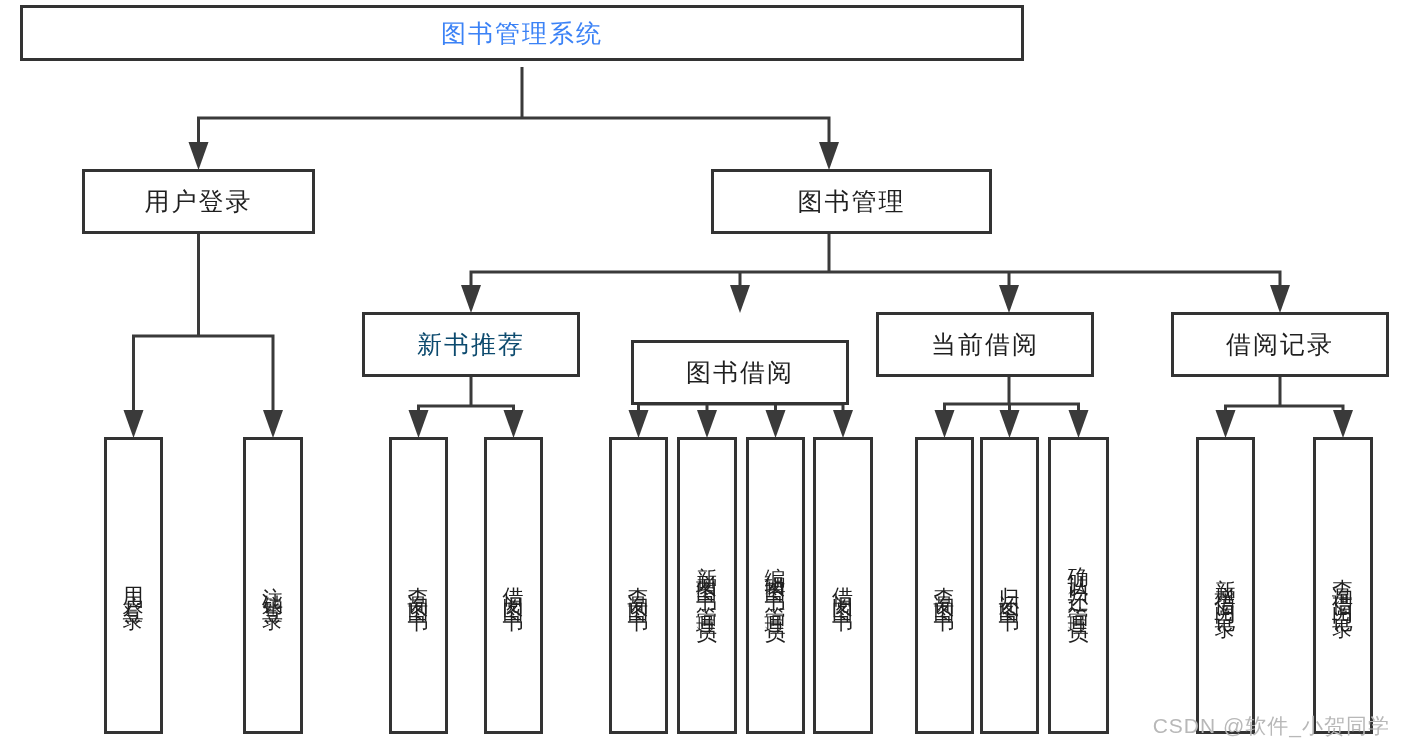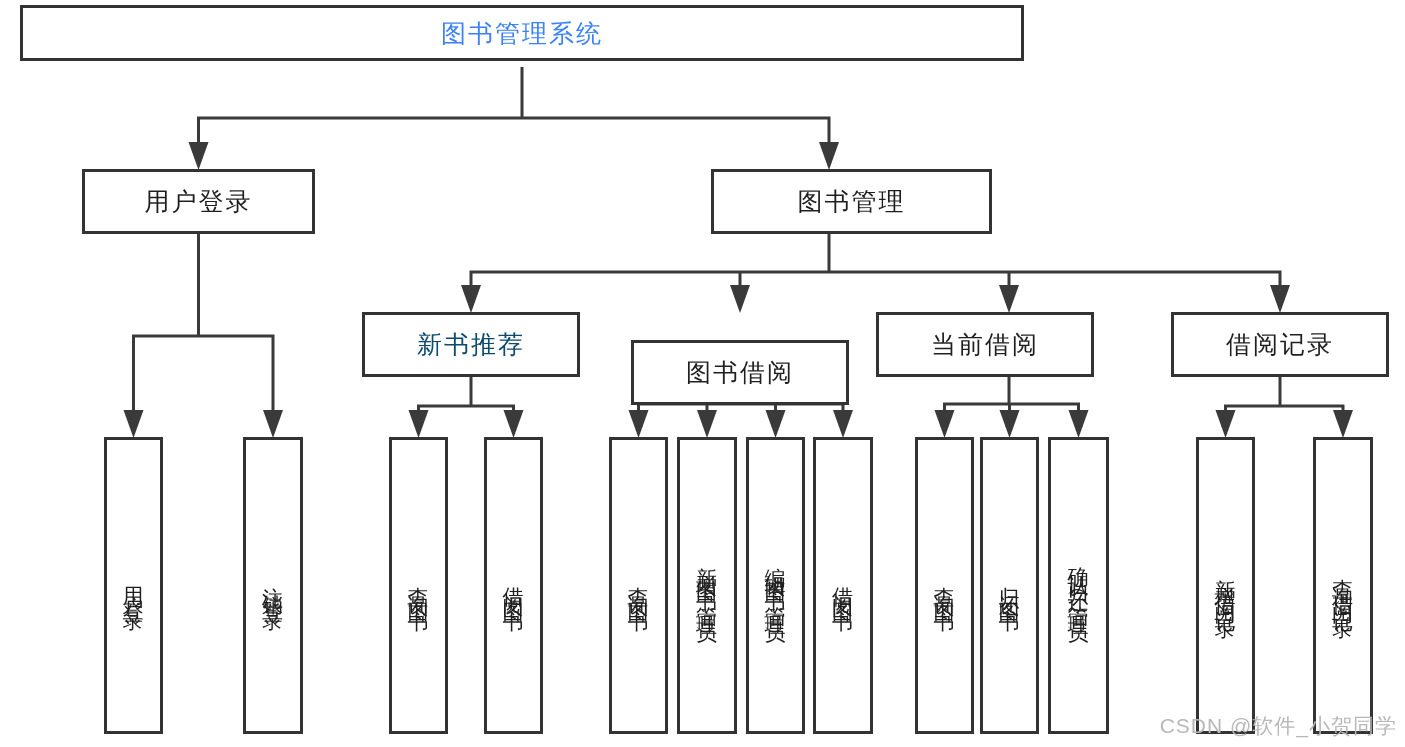--- a/index.html
+++ b/index.html
@@ -33,21 +33,21 @@
   }
   .node-v .label {
     writing-mode: vertical-rl;
     text-orientation: upright;
     font-size: 21px;
     letter-spacing: 8px;
     line-height: 1;
   }
   .watermark {
     position: absolute;
-    right: 8px;
+    right: 15px;
     top: 712px;
     font-size: 21px;
     letter-spacing: 1px;
     color: #b8b8b8;
     white-space: nowrap;
     z-index: 5;
   }
 </style>
 </head>
 <body>

